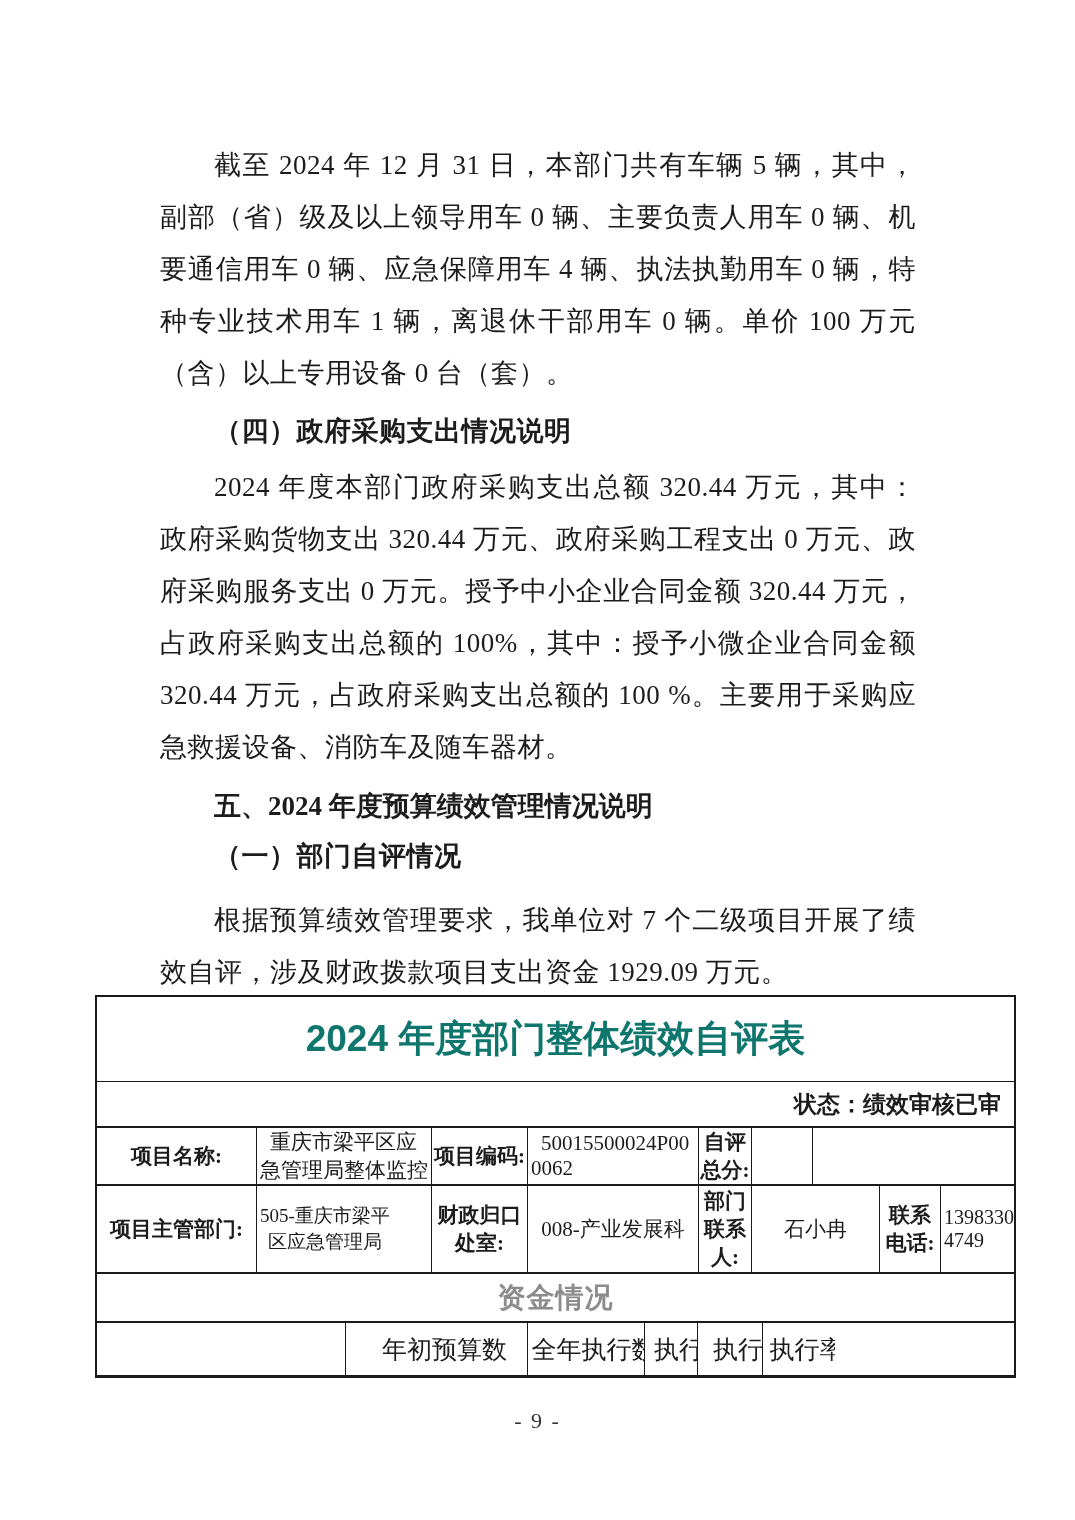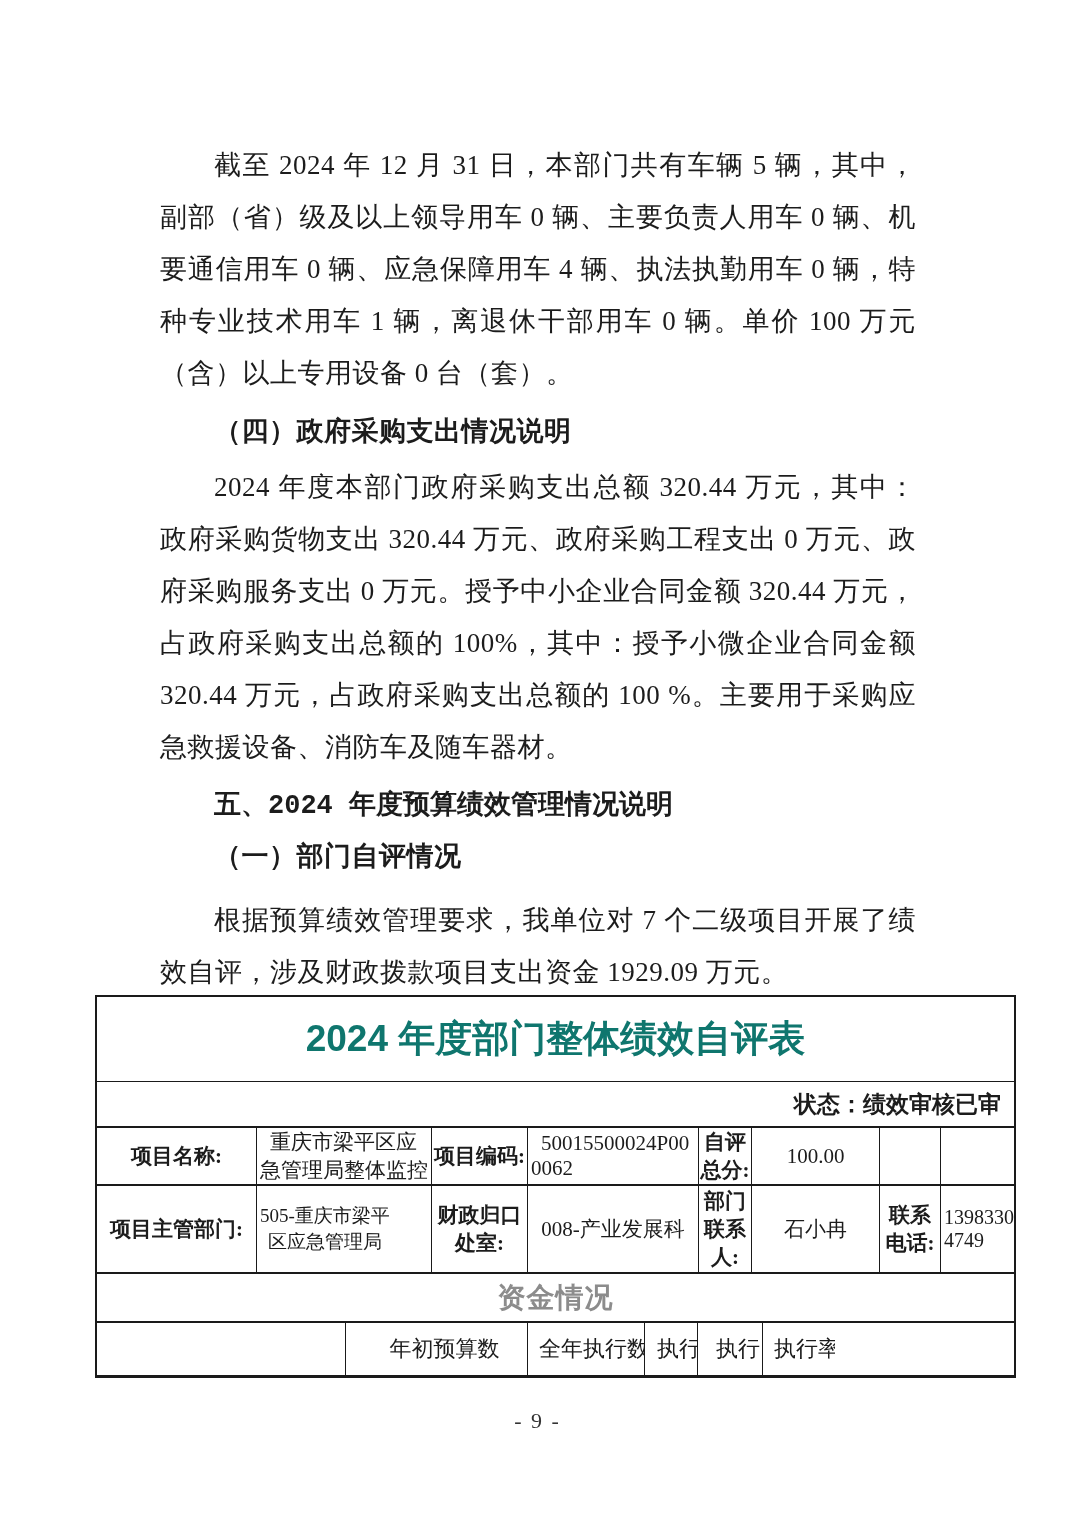--- a/index.html
+++ b/index.html
@@ -16,21 +16,21 @@
   .bodytext {
     position:absolute;
     left:160px; width:756px;
     font-size:27px; line-height:52px;
     text-align:justify;
     letter-spacing:0.5px;
   }
   .indent { text-indent:2em; }
   .heading-serif { font-weight:700; }
   .heading-black {
-    font-family:Liberation Mono, monospace;
+    font-family:Liberation Serif, serif;
     font-weight:700;
     letter-spacing:0;
   }
   
   .sheet {
     position:absolute;
     left:95px; top:995px;
     width:917px;
     border:2px solid #1a1a1a;
     border-bottom-width:3px;
@@ -74,21 +74,21 @@
   .lbl { font-weight:700; }
   .pre { white-space:pre; }
   .left {
     justify-content:flex-start;
     text-align:left;
     padding-left:3px;
   }
   .ind10 { text-indent:10px; }
   .v-dept  { font-size:19px;text-align:center; }
   .v-phone { font-size:20px; }
-  .hdr { font-size:22px; white-space:nowrap;padding-left:16px; }
+  .hdr { font-size:25px; white-space:nowrap;padding-left:16px; }
 
   
   .w159{width:159px} .w175{width:175px} .w96{width:96px} .w171{width:171px}
   .w53{width:53px}  .w128{width:128px} .w61{width:61px} .w74{width:95px}
   
   .h248{width:248px} .h182{width:182px} .h179{width:179px} .h117{width:117px}
   .h53{width:53px}  .h65{width:65px}  .h73{width:73px}
 
   .footer {
     position:absolute;
@@ -127,21 +127,20 @@
 
     <div class="trow info-row-1">
       <div class="c first lbl w159">项目名称:</div>
       <div class="c pre left ind10 w175">重庆市梁平区应
 急管理局整体监控</div>
       <div class="c lbl w96">项目编码:</div>
       <div class="c pre left ind10 w171">50015500024P00
 0062</div>
       <div class="c lbl pre w53">自评
 总分:</div>
-      <div class="c w128">100.00</div>
       <div class="c w61"></div>
       <div class="c w74"></div>
     </div>
 
     <div class="trow info-row-2">
       <div class="c first lbl w159">项目主管部门:</div>
       <div class="c pre left v-dept w175">505-重庆市梁平
 区应急管理局</div>
       <div class="c lbl pre w96">财政归口
 处室:</div>

